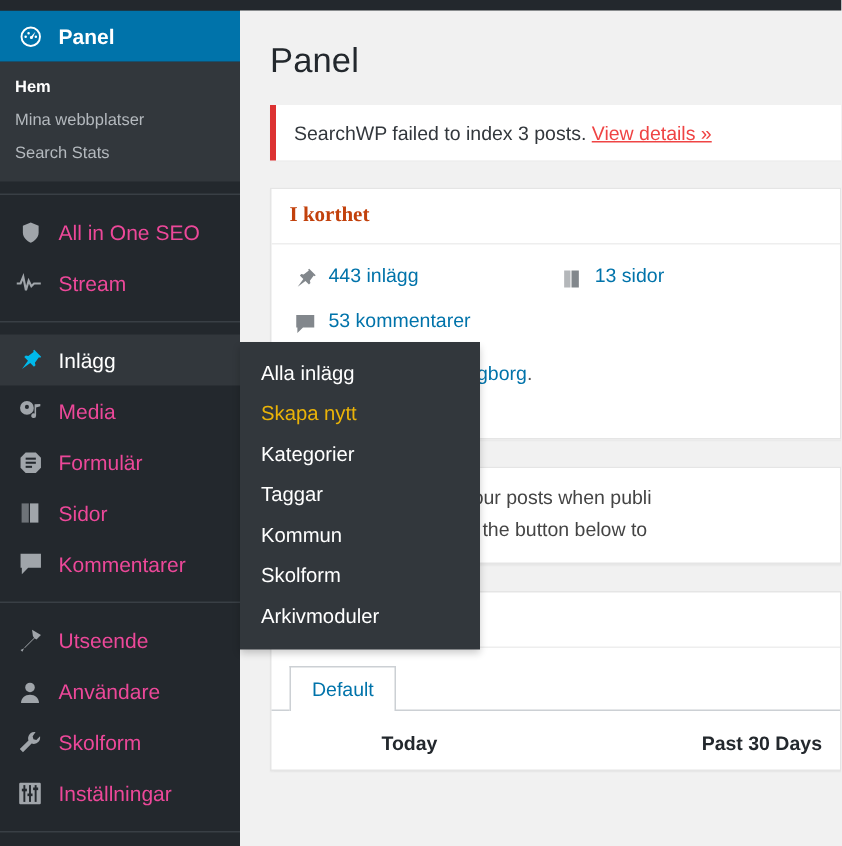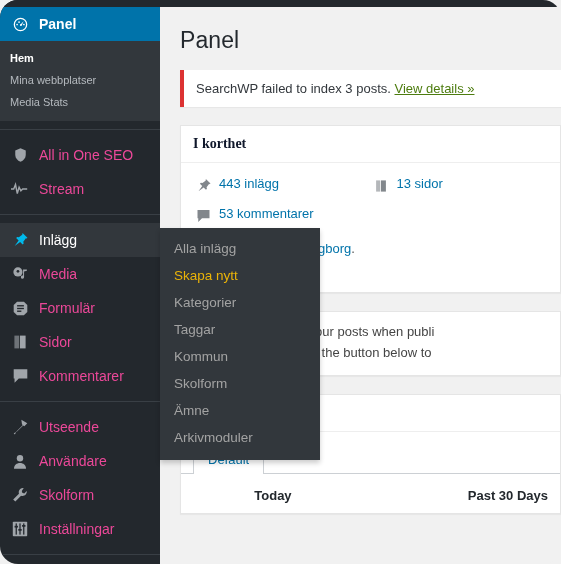--- a/index.html
+++ b/index.html
@@ -2,21 +2,21 @@
 <html><head>
 <meta charset="utf-8">
 <style>
   * { box-sizing: border-box; margin: 0; padding: 0; }
   html, body {
     width: 561px; height: 564px;
     overflow: hidden;
     font-family: "Liberation Sans", sans-serif;
     background: #f1f1f1;
   }
-  #root { position: relative; width: 561px; height: 564px; overflow: hidden; border-radius: 18px; }
+  #root { position: relative; width: 561px; height: 564px; overflow: hidden; }
 
   
   .adminbar {
     position: absolute; top: 0; left: 0; width: 561px; height: 7px;
     background: #23282d; z-index: 60;
   }
 
   
   .sidebar {
     position: absolute; top: 0; left: 0; width: 160px; height: 564px;
@@ -75,21 +75,21 @@
     position: absolute; left: 160px; top: 228px;
     width: 160px;
     background: #32373c;
     z-index: 55;
     padding: 7px 0 9px 0;
     box-shadow: 0 3px 5px rgba(0,0,0,0.2);
   }
   .flyout .f-item {
     padding: 6px 0 6px 14px;
     font-size: 13.5px;
-    color: #a3a3a3;
+    color: #ffffff;
     white-space: nowrap;
   }
   .flyout .f-item.cur { color: #eab308; }
 
   
   .content {
     position: absolute; top: 7px; left: 160px;
     width: 401px; height: 557px;
     background: #f1f1f1;
     padding: 10px 0 0 20px;
@@ -99,29 +99,29 @@
     font-size: 23px; font-weight: normal; color: #23282d;
     line-height: 1.3; margin: 9px 0 14px 0; letter-spacing: .1px;
   }
 
   .notice {
     background: #fff; border-left: 4px solid #dc3232;
     padding: 11px 12px; margin: 0 0 18px 0;
     font-size: 13px; color: #32373c;
     box-shadow: 0 1px 1px rgba(0,0,0,.04);
   }
-  .notice a { color: #4d7c0f; text-decoration: underline; }
+  .notice a { color: #ef4444; text-decoration: underline; }
 
   .postbox {
     background: #fff; border: 1px solid #e5e5e5;
     box-shadow: 0 1px 1px rgba(0,0,0,.04);
     margin-bottom: 18px;
   }
   .postbox .hndle {
-    font-size: 14px; font-weight: 600; color: #0f172a;
+    font-size: 14px; font-weight: 600; color: #c2410c;
     padding: 10px 12px; border-bottom: 1px solid #eee;
     font-family: "Liberation Serif", serif;
   }
   .postbox .inside { padding: 10px 12px 12px 12px; }
 
   .glance {
     display: flex; flex-wrap: wrap;
   }
   .glance .g-cell {
     width: 50%; padding: 3px 0 7px 0;
@@ -183,21 +183,21 @@
         <svg width="17" height="17" viewBox="0 0 20 20" fill="currentColor">
           <path d="M10 2a8 8 0 108 8 8 8 0 00-8-8zm0 1.5A6.5 6.5 0 113.5 10 6.5 6.5 0 0110 3.5zm3.6 2.6l-3 3.3a1.2 1.2 0 101.1 1.1zM6 9a1 1 0 101 1 1 1 0 00-1-1zm8 0a1 1 0 101 1 1 1 0 00-1-1zM8.3 6.2a1 1 0 101 1 1 1 0 00-1-1z"></path>
         </svg>
       </span>
       <span class="lbl">Panel</span>
     </div>
 
     <div class="sub-inline">
       <div class="s-item cur">Hem</div>
       <div class="s-item">Mina webbplatser</div>
-      <div class="s-item">Media Stats</div>
+      <div class="s-item">Search Stats</div>
     </div>
 
     <div class="sep"></div>
 
     <div class="menu-item">
       <span class="ico">
         <svg width="15" height="16" viewBox="0 0 20 20" fill="currentColor">
           <path d="M10 1L3 4v6c0 4 3 7.5 7 9 4-1.5 7-5 7-9V4z"></path>
         </svg>
       </span>
@@ -316,21 +316,20 @@
     <div class="sep"></div>
   </div>
 
   <div class="flyout">
     <div class="f-item">Alla inlägg</div>
     <div class="f-item cur">Skapa nytt</div>
     <div class="f-item">Kategorier</div>
     <div class="f-item">Taggar</div>
     <div class="f-item">Kommun</div>
     <div class="f-item">Skolform</div>
-    <div class="f-item">Ämne</div>
     <div class="f-item">Arkivmoduler</div>
   </div>
 
   <div class="content">
 
     <h1 class="page-title">Panel</h1>
 
     <div class="notice">
       <span>SearchWP failed to index 3 posts.</span>
       <a href="#">View details »</a>

